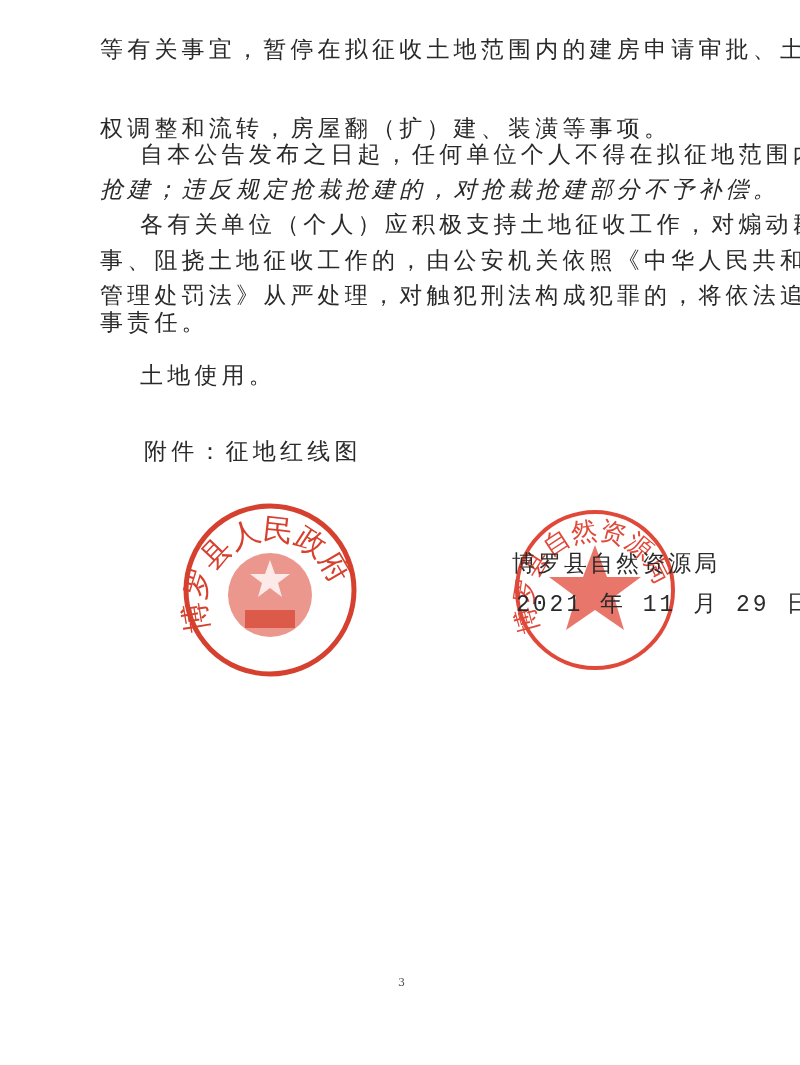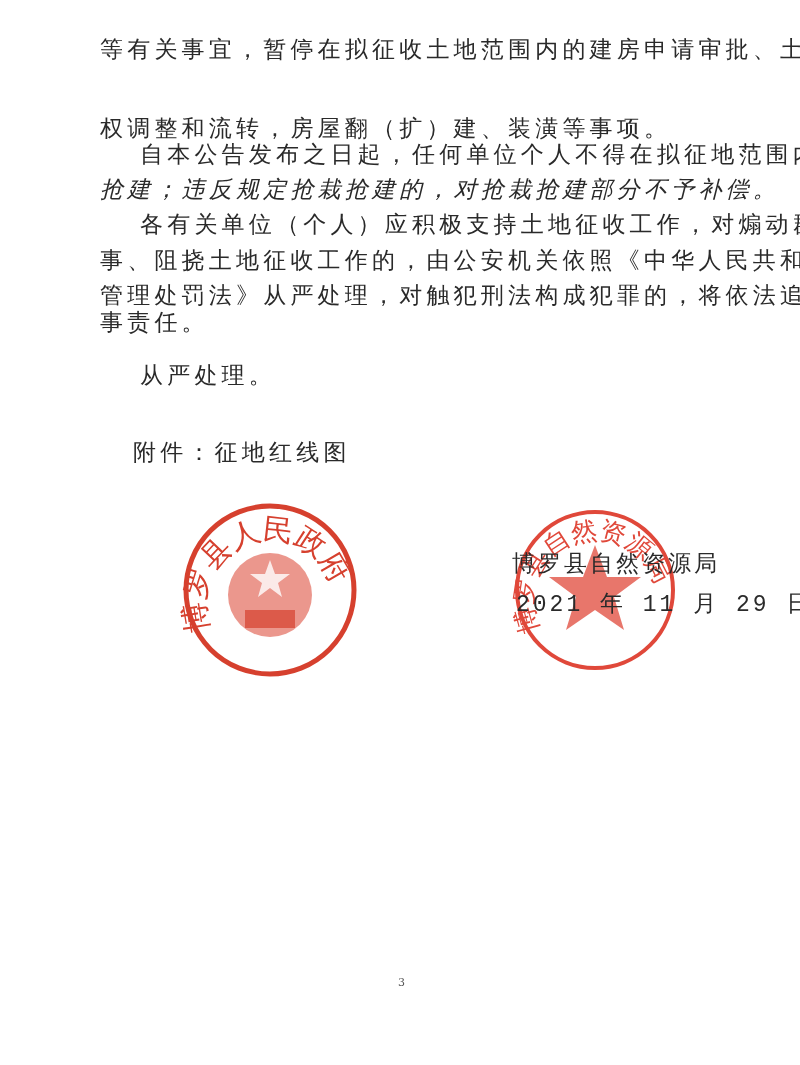--- a/index.html
+++ b/index.html
@@ -15,22 +15,22 @@
 
 <div>
   <div class="line" style="left:100px;top:34px;">等有关事宜，暂停在拟征收土地范围内的建房申请审批、土地使用</div>
   <div class="line" style="left:100px;top:69px;margin-top:44px;">权调整和流转，房屋翻（扩）建、装潢等事项。</div>
   <div class="line" style="left:140px;top:139px;">自本公告发布之日起，任何单位个人不得在拟征地范围内抢栽</div>
   <div class="line" style="left:100px;top:174px;font-style:italic;">抢建；违反规定抢栽抢建的，对抢栽抢建部分不予补偿。</div>
   <div class="line" style="left:140px;top:209px;">各有关单位（个人）应积极支持土地征收工作，对煽动群众闹</div>
   <div class="line" style="left:100px;top:245px;">事、阻挠土地征收工作的，由公安机关依照《中华人民共和国治安</div>
   <div class="line" style="left:100px;top:280px;">管理处罚法》从严处理，对触犯刑法构成犯罪的，将依法追究其刑</div>
   <div class="line" style="left:100px;top:307px;">事责任。</div>
-  <div class="line" style="left:140px;top:360px;">从严处理。</div>
-  <div class="line" style="left:133px;top:437px;">附件：征地红线图</div>
+  <div class="line" style="left:140px;top:360px;">土地使用。</div>
+  <div class="line" style="left:144px;top:437px;font-family:Liberation Serif, serif;">附件：征地红线图</div>
 
   <svg class="seal" style="left:180px;top:500px;" width="180" height="180" viewBox="0 0 180 180">
     <circle cx="90" cy="90" r="84" fill="none" stroke="#d6402e" stroke-width="5"></circle>
     <circle cx="90" cy="95" r="42" fill="#e26b5c" opacity="0.7"></circle>
     <polygon points="90,60 95,74 110,74 98,83 102,97 90,88 78,97 82,83 70,74 85,74" fill="#fff" opacity="0.8"></polygon>
     <rect x="65" y="110" width="50" height="18" fill="#d6402e" opacity="0.7"></rect>
     <defs>
         <path id="arc1" d="M 30,130 A 65,65 0 1,1 150,130"></path>
       </defs>
     <text font-size="30" fill="#d6402e" font-family="DejaVu Sans, sans-serif"><textPath href="#arc1">博罗县人民政府</textPath></text>

